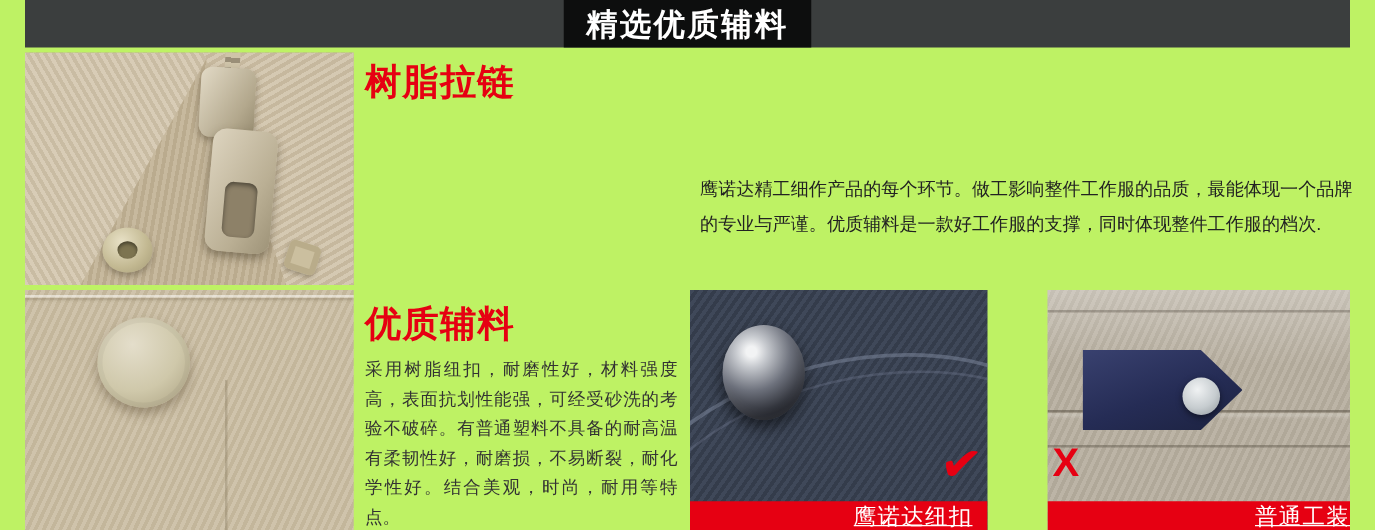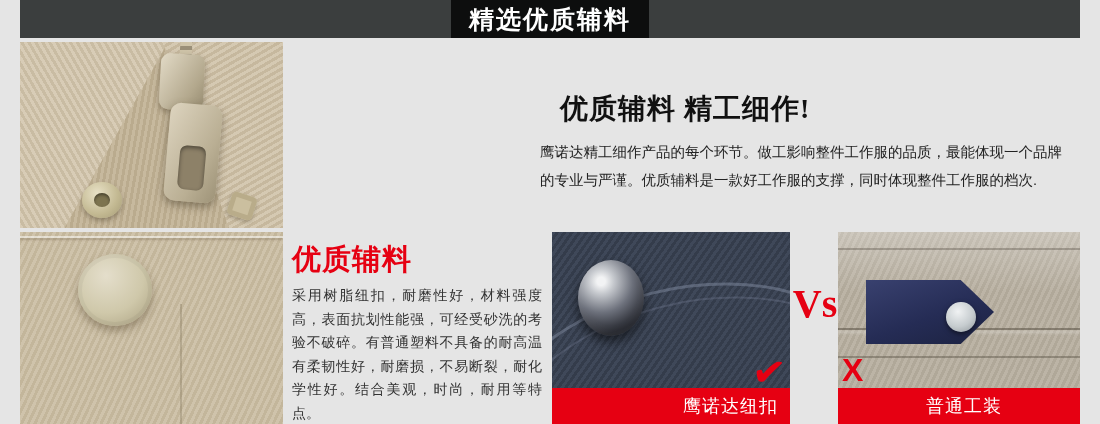--- a/index.html
+++ b/index.html
@@ -4,21 +4,21 @@
 <style>
   :root{
     --accent:#e60012;
     --banner-bg:#3b3e3e;
     --banner-box:#0d0e0e;
     --text:#333333;
   }
   *{margin:0;padding:0;box-sizing:border-box;}
   html,body{background:#fff;}
   .page{
-    position:relative;width:1100px;height:424px;background:#e5e5e5;overflow:hidden;
+    position:relative;width:1100px;height:424px;background:#bef264;overflow:hidden;
     font-family:"Liberation Sans","DejaVu Sans",sans-serif;color:var(--text);
   }
   
   .banner{position:absolute;left:20px;top:0;width:1060px;height:38px;background:var(--banner-bg);}
   .banner-box{
     position:absolute;left:50%;top:0;transform:translateX(-50%);height:38px;
     background:var(--banner-box);display:flex;align-items:center;justify-content:center;padding:0 18px;
   }
   .banner-title{color:#fff;font-size:25px;font-weight:bold;letter-spacing:2px;white-space:nowrap;}
 
@@ -68,25 +68,25 @@
     box-shadow:0 5px 9px rgba(90,75,50,.45),inset 0 0 0 4px rgba(0,0,0,.04);}
 
   
   .br-seam{position:absolute;left:-70px;top:56px;width:400px;height:250px;border-radius:50%;
     border:3px solid rgba(128,138,160,.5);transform:rotate(-14deg);}
   .br-seam2{position:absolute;left:-60px;top:70px;width:400px;height:250px;border-radius:50%;
     border:2px solid rgba(128,138,160,.28);transform:rotate(-14deg);}
   .br-dome{position:absolute;left:26px;top:28px;width:66px;height:76px;border-radius:50%;
     background:radial-gradient(circle at 35% 28%,#f2f3f4 0 6%,#c6c9ce 18%,#6d717c 45%,#23252c 75%,#0c0d10 100%);
     box-shadow:0 6px 12px rgba(0,0,0,.55),inset 0 -4px 8px rgba(255,255,255,.07);}
-  .strip{position:absolute;left:0;right:0;bottom:0;height:36px;background:var(--accent);
+  .strip{position:absolute;left:0;right:0;bottom:0;height:23px;background:var(--accent);
     display:flex;align-items:center;color:#fff;font-family:"Liberation Serif","DejaVu Serif",serif;
-    font-size:18px;letter-spacing:1px;}
+    font-size:18px;letter-spacing:1px;text-decoration:underline;}
   .strip-right{justify-content:flex-end;padding-right:12px;}
-  .strip-left{justify-content:center;padding-left:10px;}
+  .strip-left{justify-content:flex-end;padding-left:10px;}
   .mark{position:absolute;color:var(--accent);line-height:1;}
   .mark-check{right:4px;bottom:32px;font-size:40px;font-weight:bold;transform:rotate(6deg);}
   .mark-cross{left:4px;bottom:38px;font-size:32px;font-weight:900;font-family:"Liberation Sans",sans-serif;}
 
   
   .gn-seam1{position:absolute;left:0;right:0;top:16px;height:2px;background:rgba(90,82,70,.38);}
   .gn-seam2{position:absolute;left:0;right:0;top:96px;height:2px;background:rgba(80,72,60,.5);
     box-shadow:0 3px 3px rgba(255,255,255,.35);}
   .gn-seam3{position:absolute;left:0;right:0;top:124px;height:2px;background:rgba(80,72,60,.4);}
   .gn-tab{position:absolute;left:28px;top:48px;width:128px;height:64px;
@@ -99,21 +99,21 @@
   
   .feature-title{position:absolute;color:var(--accent);font-size:29px;font-weight:bold;letter-spacing:1px;}
   .t-zipper{left:292px;top:46px;}
   .t-snap{left:292px;top:240px;}
   .feature-body{position:absolute;width:250px;font-size:14px;line-height:1.68;color:var(--text);
     text-align:justify;}
   .b-zipper{left:292px;top:90px;}
   .b-snap{left:292px;top:284px;}
   .quality-heading{position:absolute;left:560px;top:90px;font-size:28px;font-weight:bold;color:#111;
     font-family:"Liberation Serif","DejaVu Serif",serif;letter-spacing:1px;}
-  .quality-body{position:absolute;left:540px;top:138px;width:535px;font-size:14.5px;line-height:1.95;color:#222;}
+  .quality-body{position:absolute;left:560px;top:138px;width:535px;font-size:14.5px;line-height:1.95;color:#222;}
   .vs{position:absolute;left:791px;top:284px;width:48px;text-align:center;color:var(--accent);
     font-family:"Liberation Serif","DejaVu Serif",serif;font-size:40px;font-weight:bold;line-height:1;}
 </style>
 </head>
 <body>
 
 <div class="page">
 
   <div class="banner">
     <div class="banner-box">
@@ -126,22 +126,22 @@
     <div class="zp-flap zp-flap-right"></div>
     <div class="zp-teeth"></div>
     <div class="zp-slider"></div>
     <div class="zp-pull">
       <div class="zp-pull-hole"></div>
     </div>
     <div class="zp-rivet"></div>
     <div class="zp-chip"></div>
   </div>
 
+  <div class="feature-title t-zipper">树脂拉链</div>
 
-  <div class="quality-heading">优质辅料 精工细作!</div>
   <div class="quality-body">鹰诺达精工细作产品的每个环节。做工影响整件工作服的品质，最能体现一个品牌的专业与严谨。优质辅料是一款好工作服的支撑，同时体现整件工作服的档次.</div>
 
   <div class="photo img-button">
     <div class="bp-seam-top"></div>
     <div class="bp-seam-vert"></div>
     <div class="bp-button"></div>
   </div>
 
   <div class="feature-title t-snap">优质辅料</div>
   <div class="feature-body b-snap">采用树脂纽扣，耐磨性好，材料强度高，表面抗划性能强，可经受砂洗的考验不破碎。有普通塑料不具备的耐高温有柔韧性好，耐磨损，不易断裂，耐化学性好。结合美观，时尚，耐用等特点。</div>
@@ -149,21 +149,20 @@
   <div class="photo img-brand">
     <div class="br-seam"></div>
     <div class="br-seam2"></div>
     <div class="br-dome"></div>
     <span class="mark mark-check">✔</span>
     <div class="strip strip-right">
       <span>鹰诺达纽扣</span>
     </div>
   </div>
 
-  <div class="vs">Vs</div>
 
   <div class="photo img-generic">
     <div class="gn-seam1"></div>
     <div class="gn-seam2"></div>
     <div class="gn-seam3"></div>
     <div class="gn-tab"></div>
     <div class="gn-stud"></div>
     <span class="mark mark-cross">X</span>
     <div class="strip strip-left">
       <span>普通工装</span>

